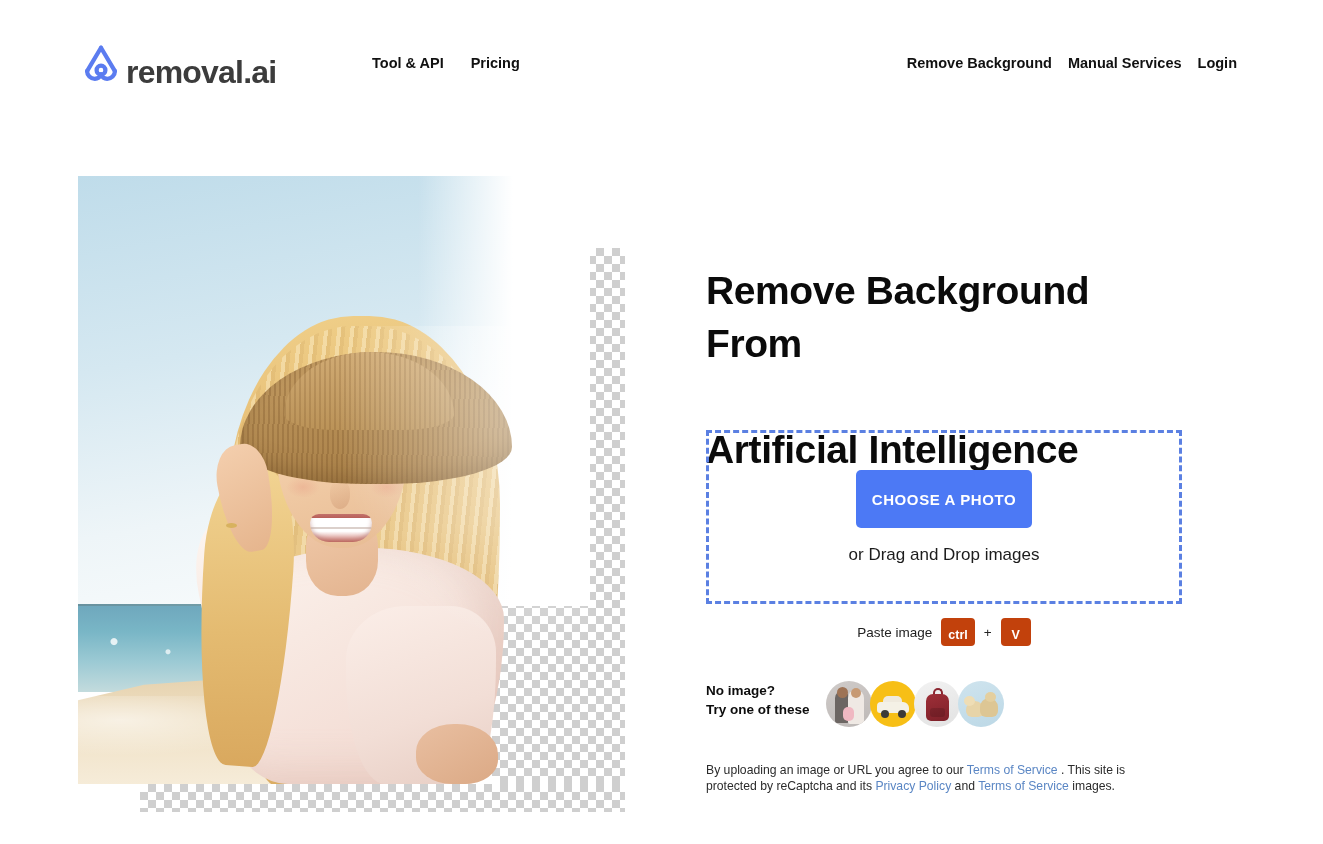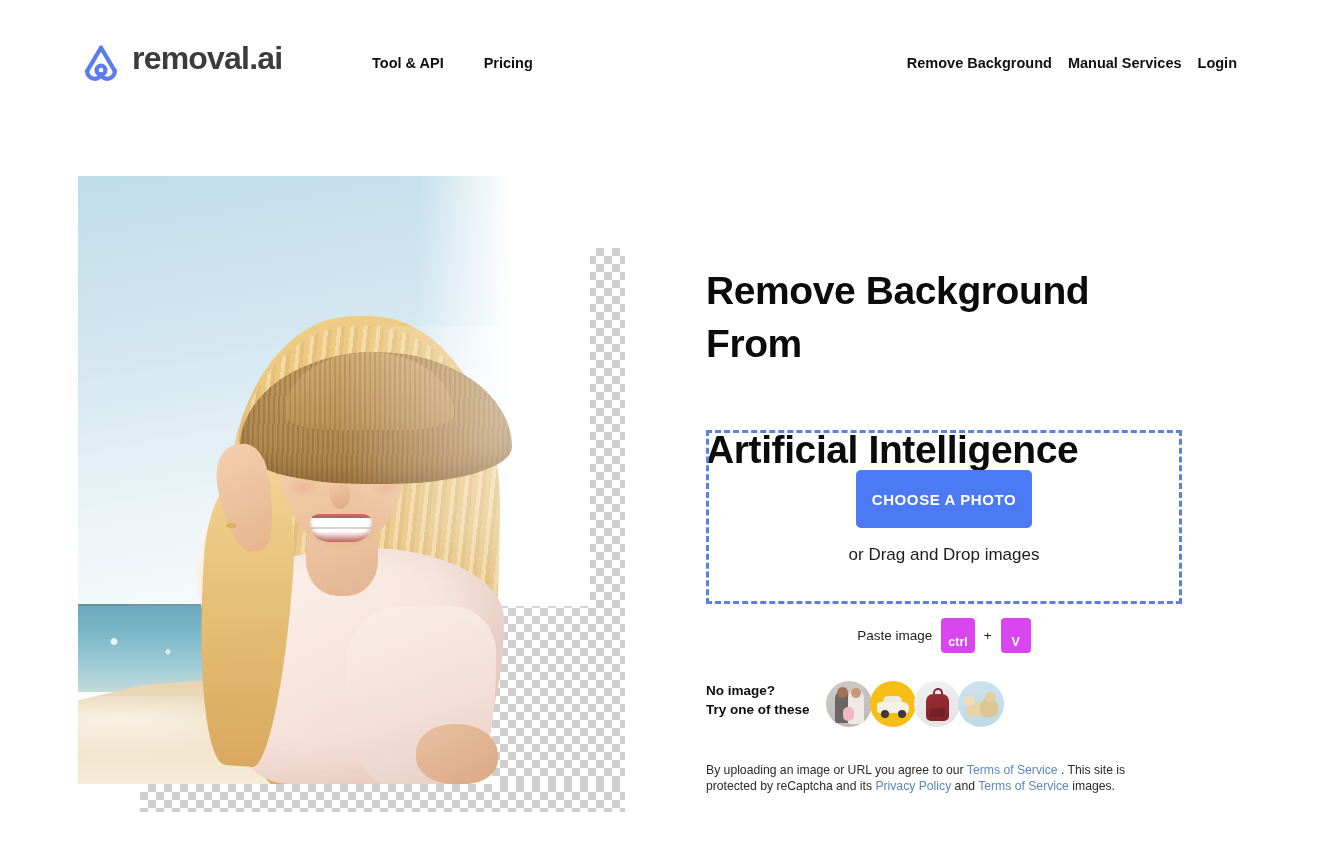--- a/index.html
+++ b/index.html
@@ -20,39 +20,39 @@
     position: absolute;
     left: 0; top: 0;
     width: 1323px;
     height: 128px;
     background: #ffffff;
   }
   .logo-wrap {
     position: absolute;
     left: 78px; top: 41px;
     display: flex;
-    align-items: flex-start;
-    gap: 8px;
+    align-items: flex-end;
+    gap: 2px;
     cursor: pointer;
   }
   .logo-mark { width: 46px; height: 46px; display: block; }
   .logo-text {
     font-size: 32px;
     font-weight: 700;
     color: #3c3c3c;
     letter-spacing: -0.8px;
     line-height: 1;
     position: relative;
     top: 1px;
   }
   .nav-left {
     position: absolute;
     left: 372px; top: 54px;
     display: flex;
-    gap: 40px;
+    gap: 27px;
   }
   .nav-right {
     position: absolute;
     right: 86px; top: 54px;
     display: flex;
     gap: 16px;
   }
   .nav-item {
     font-size: 14.5px;
     font-weight: 700;
@@ -385,22 +385,22 @@
     justify-content: center;
     gap: 9px;
   }
   .paste-label {
     font-size: 13.5px;
     color: #222222;
   }
   .kbd {
     display: inline-block;
     min-width: 30px;
-    padding: 18px 7px 4px;
-    background: #d946ef;
+    padding: 11px 7px 4px;
+    background: #c2410c;
     color: #ffffff;
     border-radius: 4px;
     font-size: 12.5px;
     font-weight: 700;
     text-align: center;
     line-height: 13px;
     cursor: pointer;
   }
   .plus { font-size: 13.5px; color: #222222; }
 

